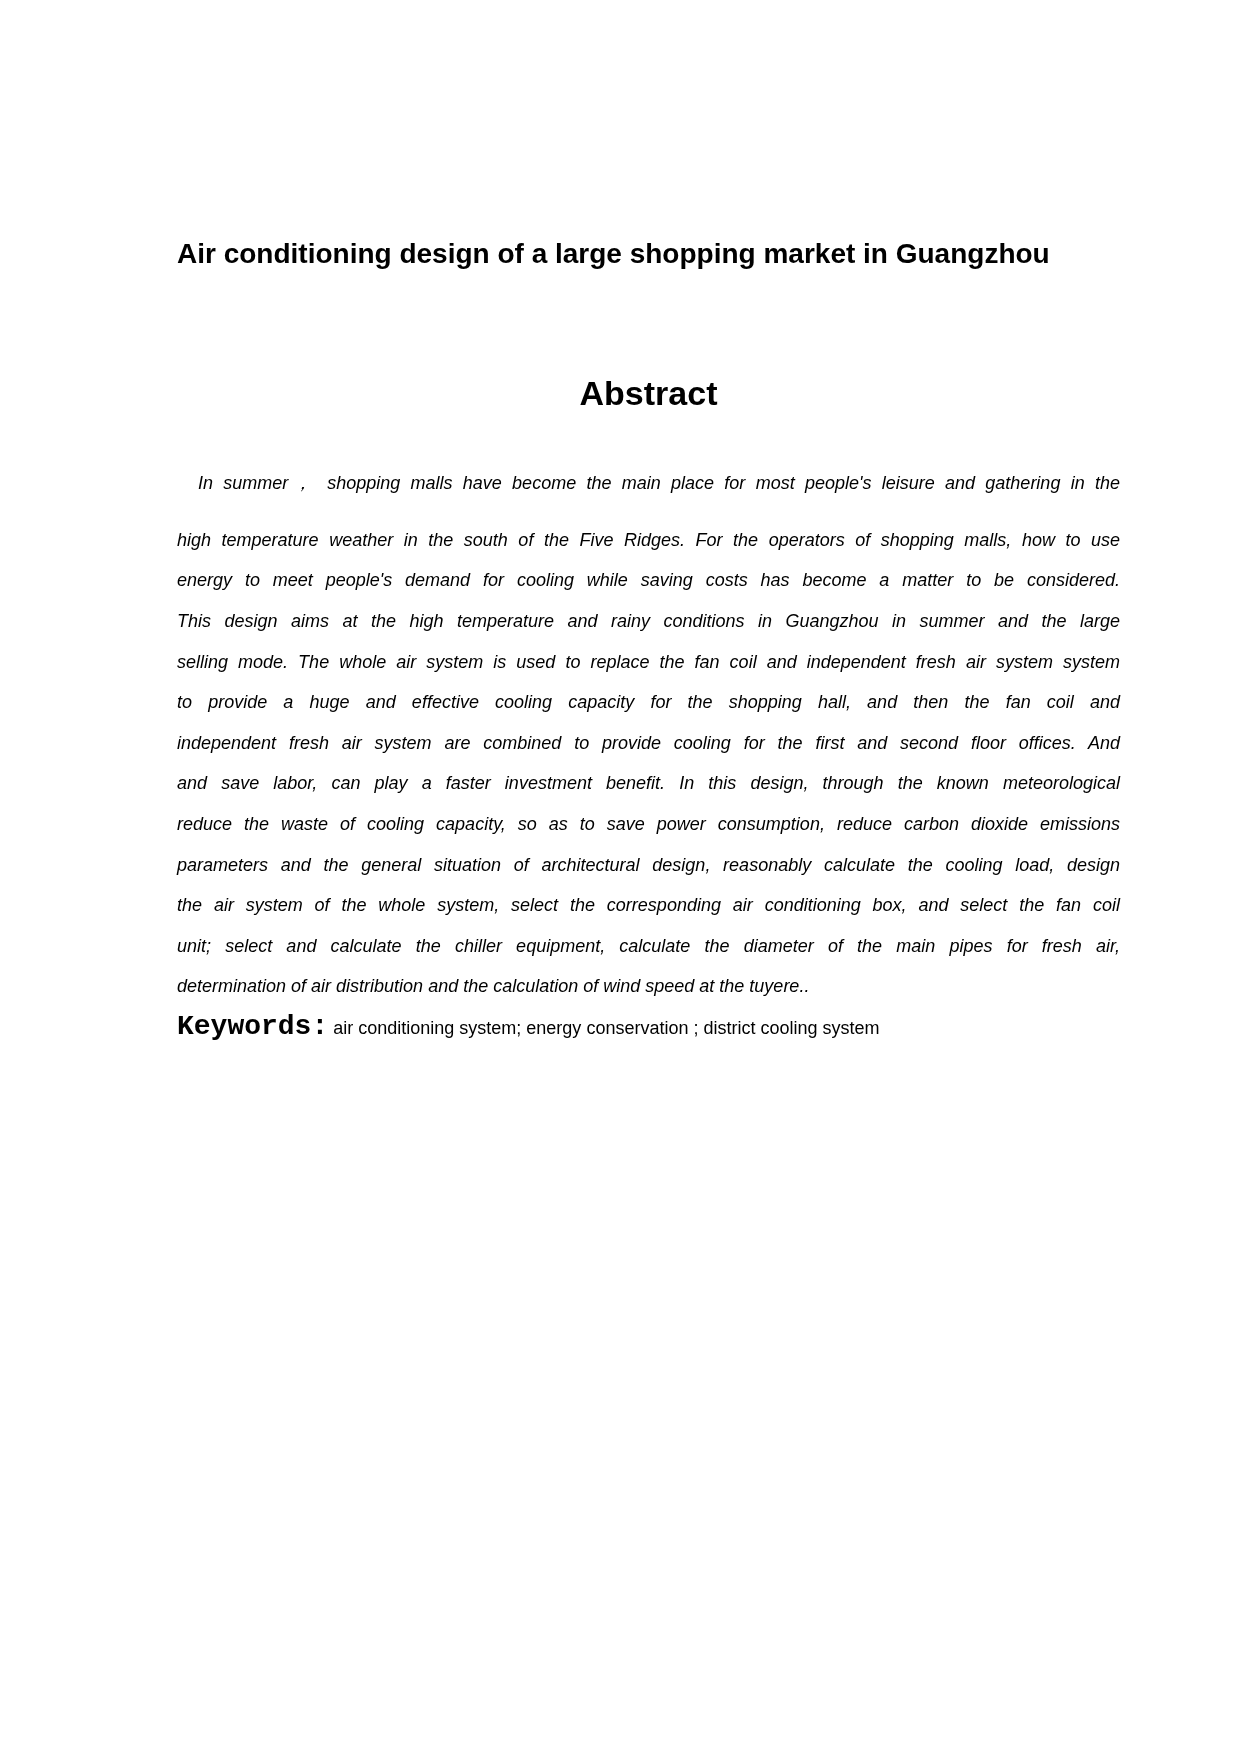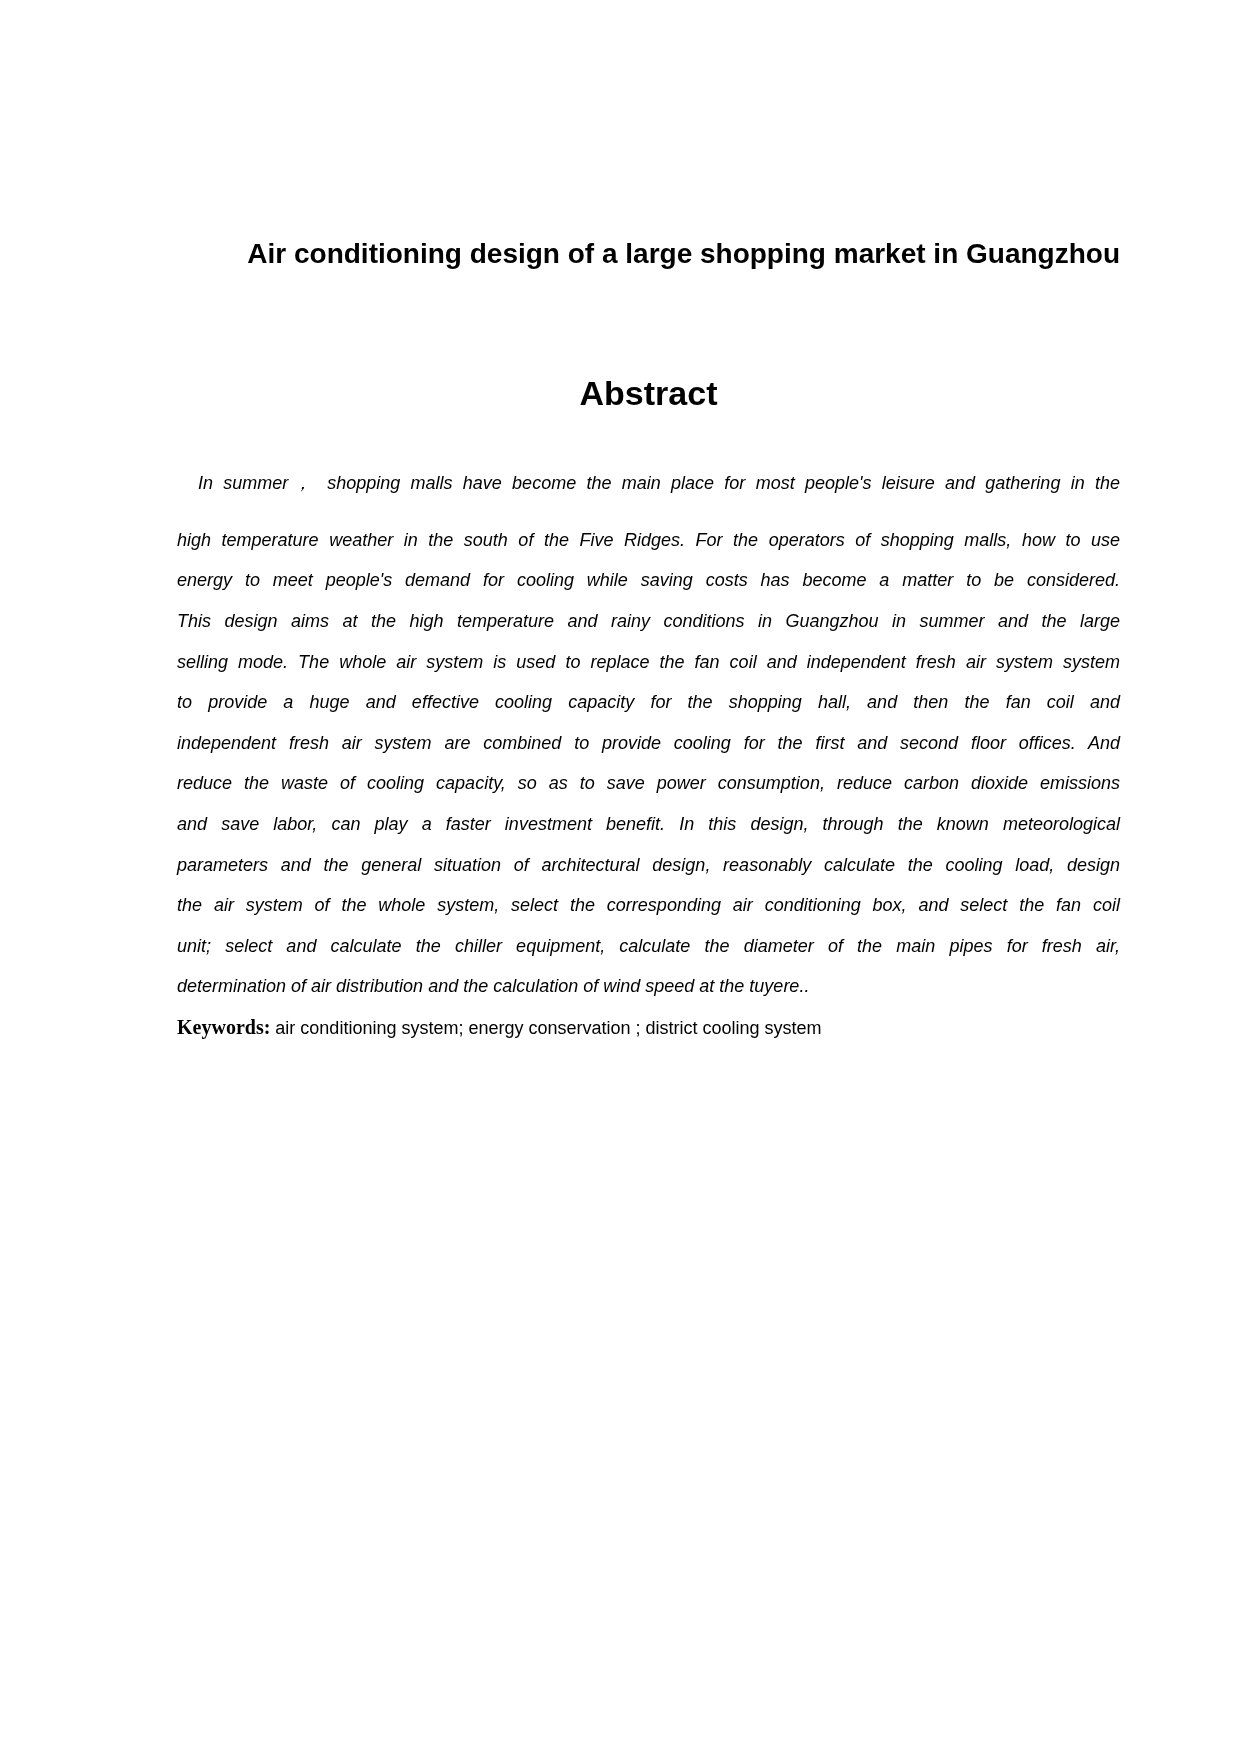--- a/index.html
+++ b/index.html
@@ -14,21 +14,21 @@
     background: #ffffff;
     color: #000000;
     font-family: "Liberation Sans", sans-serif;
     box-sizing: border-box;
     padding-top: 238px;
     overflow: hidden;
   }
   .doc-title {
     margin: 0 0 0 177px;
     width: 943px;
-    text-align: right;
+    text-align: left;
     font-size: 28px;
     font-weight: 700;
     line-height: 1.15;
   }
   .section-heading {
     margin: 104px 0 0 177px;
     width: 943px;
     text-align: center;
     font-size: 34px;
     font-weight: 700;
@@ -54,44 +54,44 @@
   .line.last-line {
     text-align-last: left;
   }
   .keywords {
     margin: 0 0 0 177px;
     width: 943px;
     font-size: 18px;
     line-height: 40.6px;
   }
   .keywords-label {
-    font-family: Liberation Serif, serif;
+    font-family: Liberation Mono, monospace;
     font-weight: 700;
-    font-size: 20px;
+    font-size: 28px;
   }
 </style>
 </head>
 <body>
 
 <div class="page">
 
   <div class="doc-title">Air conditioning design of a large shopping market in Guangzhou</div>
 
   <div class="section-heading">Abstract</div>
 
   <div class="abstract-body">
       <div class="line first-line">In summer， shopping malls have become the main place for most people's leisure and gathering in the</div>
       <div class="line">high temperature weather in the south of the Five Ridges. For the operators of shopping malls, how to use</div>
       <div class="line">energy to meet people's demand for cooling while saving costs has become a matter to be considered.</div>
       <div class="line">This design aims at the high temperature and rainy conditions in Guangzhou in summer and the large</div>
       <div class="line">selling mode. The whole air system is used to replace the fan coil and independent fresh air system system</div>
       <div class="line">to provide a huge and effective cooling capacity for the shopping hall, and then the fan coil and</div>
       <div class="line">independent fresh air system are combined to provide cooling for the first and second floor offices. And</div>
+      <div class="line">and save labor, can play a faster investment benefit. In this design, through the known meteorological</div>
       <div class="line">reduce the waste of cooling capacity, so as to save power consumption, reduce carbon dioxide emissions</div>
-      <div class="line">and save labor, can play a faster investment benefit. In this design, through the known meteorological</div>
       <div class="line">parameters and the general situation of architectural design, reasonably calculate the cooling load, design</div>
       <div class="line">the air system of the whole system, select the corresponding air conditioning box, and select the fan coil</div>
       <div class="line">unit; select and calculate the chiller equipment, calculate the diameter of the main pipes for fresh air,</div>
       <div class="line last-line">determination of air distribution and the calculation of wind speed at the tuyere..</div>
     </div>
 
   <div class="keywords">
     <span class="keywords-label">Keywords:</span>
     <span> </span>
     <span class="keywords-text">air conditioning system; energy conservation ; district cooling system</span>

